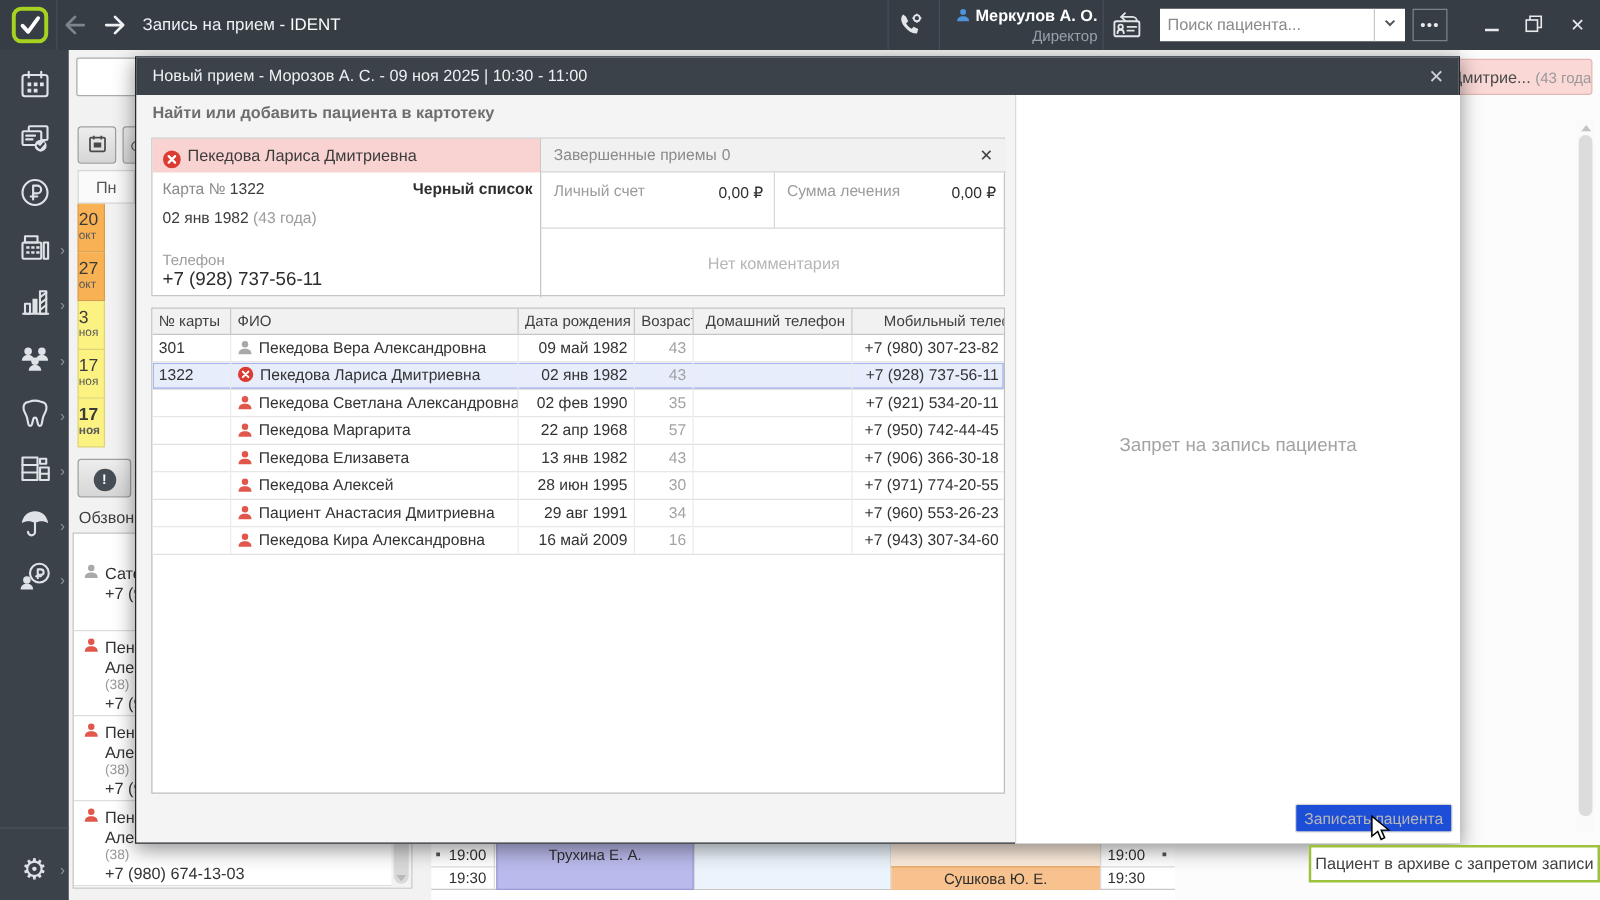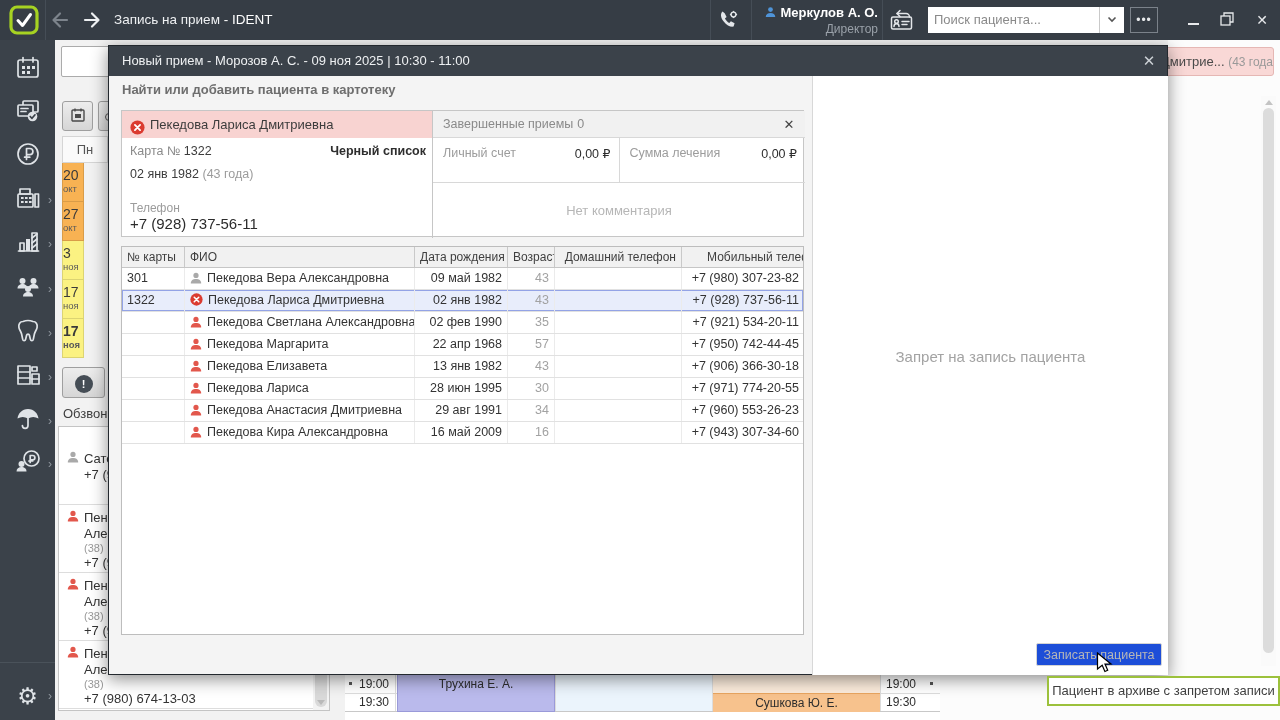--- a/index.html
+++ b/index.html
@@ -549,32 +549,32 @@
             <div class="pt-c r" style="width: 93px;">13 янв 1982</div>
             <div class="pt-c r agec" style="width: 47px;">43</div>
             <div class="pt-c r" style="width: 127px;"></div>
             <div class="pt-c r" style="width: 123px;">+7 (906) 366-30-18</div>
           </div>
           <div class="pt-row">
             <div class="pt-c" style="width: 63px;"></div>
             <div class="pt-c" style="width: 230px;"><span class="rowic"><svg width="12" height="12" viewBox="0 0 12 12">
                   <circle cx="6" cy="3.4" r="2.6" fill="#e2574c"></circle>
                   <path d="M.8 11.4 C.8 8.4 3 7 6 7 s5.2 1.4 5.2 4.4 Z" fill="#e2574c"></path>
-                </svg></span><span>Пекедова Лариса</span></div>
+                </svg></span><span>Пекедова Алексей</span></div>
             <div class="pt-c r" style="width: 93px;">28 июн 1995</div>
             <div class="pt-c r agec" style="width: 47px;">30</div>
             <div class="pt-c r" style="width: 127px;"></div>
             <div class="pt-c r" style="width: 123px;">+7 (971) 774-20-55</div>
           </div>
           <div class="pt-row">
             <div class="pt-c" style="width: 63px;"></div>
             <div class="pt-c" style="width: 230px;"><span class="rowic"><svg width="12" height="12" viewBox="0 0 12 12">
                   <circle cx="6" cy="3.4" r="2.6" fill="#e2574c"></circle>
                   <path d="M.8 11.4 C.8 8.4 3 7 6 7 s5.2 1.4 5.2 4.4 Z" fill="#e2574c"></path>
-                </svg></span><span>Пекедова Анастасия Дмитриевна</span></div>
+                </svg></span><span>Пациент Анастасия Дмитриевна</span></div>
             <div class="pt-c r" style="width: 93px;">29 авг 1991</div>
             <div class="pt-c r agec" style="width: 47px;">34</div>
             <div class="pt-c r" style="width: 127px;"></div>
             <div class="pt-c r" style="width: 123px;">+7 (960) 553-26-23</div>
           </div>
           <div class="pt-row">
             <div class="pt-c" style="width: 63px;"></div>
             <div class="pt-c" style="width: 230px;"><span class="rowic"><svg width="12" height="12" viewBox="0 0 12 12">
                   <circle cx="6" cy="3.4" r="2.6" fill="#e2574c"></circle>
                   <path d="M.8 11.4 C.8 8.4 3 7 6 7 s5.2 1.4 5.2 4.4 Z" fill="#e2574c"></path>

